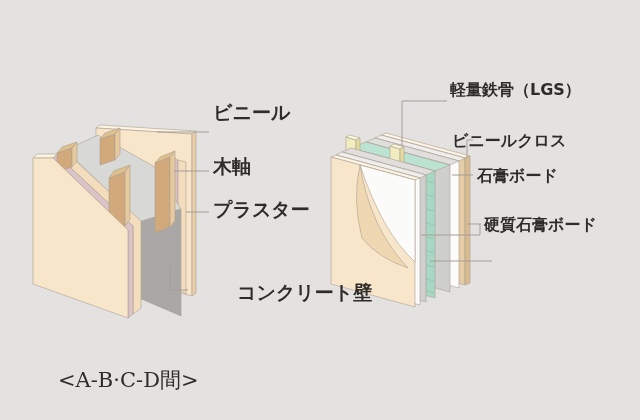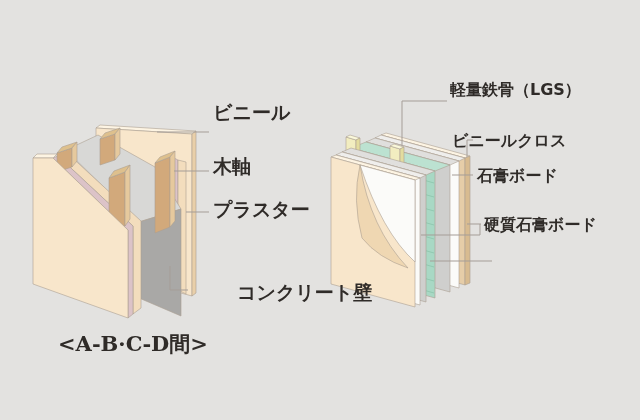--- a/index.html
+++ b/index.html
@@ -30,21 +30,21 @@
   .f-tan{fill:var(--tan)}
   .f-tandk{fill:var(--tan_dark)}
   .f-flap{fill:var(--flap)}
   .leader{stroke:var(--leader);stroke-width:1;fill:none;}
   .hatch{stroke:var(--teal_dark);stroke-width:.9;fill:none;}
   .label{position:absolute;color:var(--text);white-space:nowrap;}
   .lab-l{font-size:19px;line-height:27px;font-weight:600;}
   .lab-r{font-size:16px;line-height:22px;font-weight:600;}
   .caption{position:absolute;color:var(--text);
            font-family:"DejaVu Serif","Liberation Serif",serif;
-           font-size:21px;font-weight:700;}
+           font-size:21px;font-weight:400;margin-top:36px;}
 </style>
 </head>
 <body>
 
 <div class="stage">
 
   <svg width="640" height="420" viewBox="0 0 640 420">
 
     <g>
 

